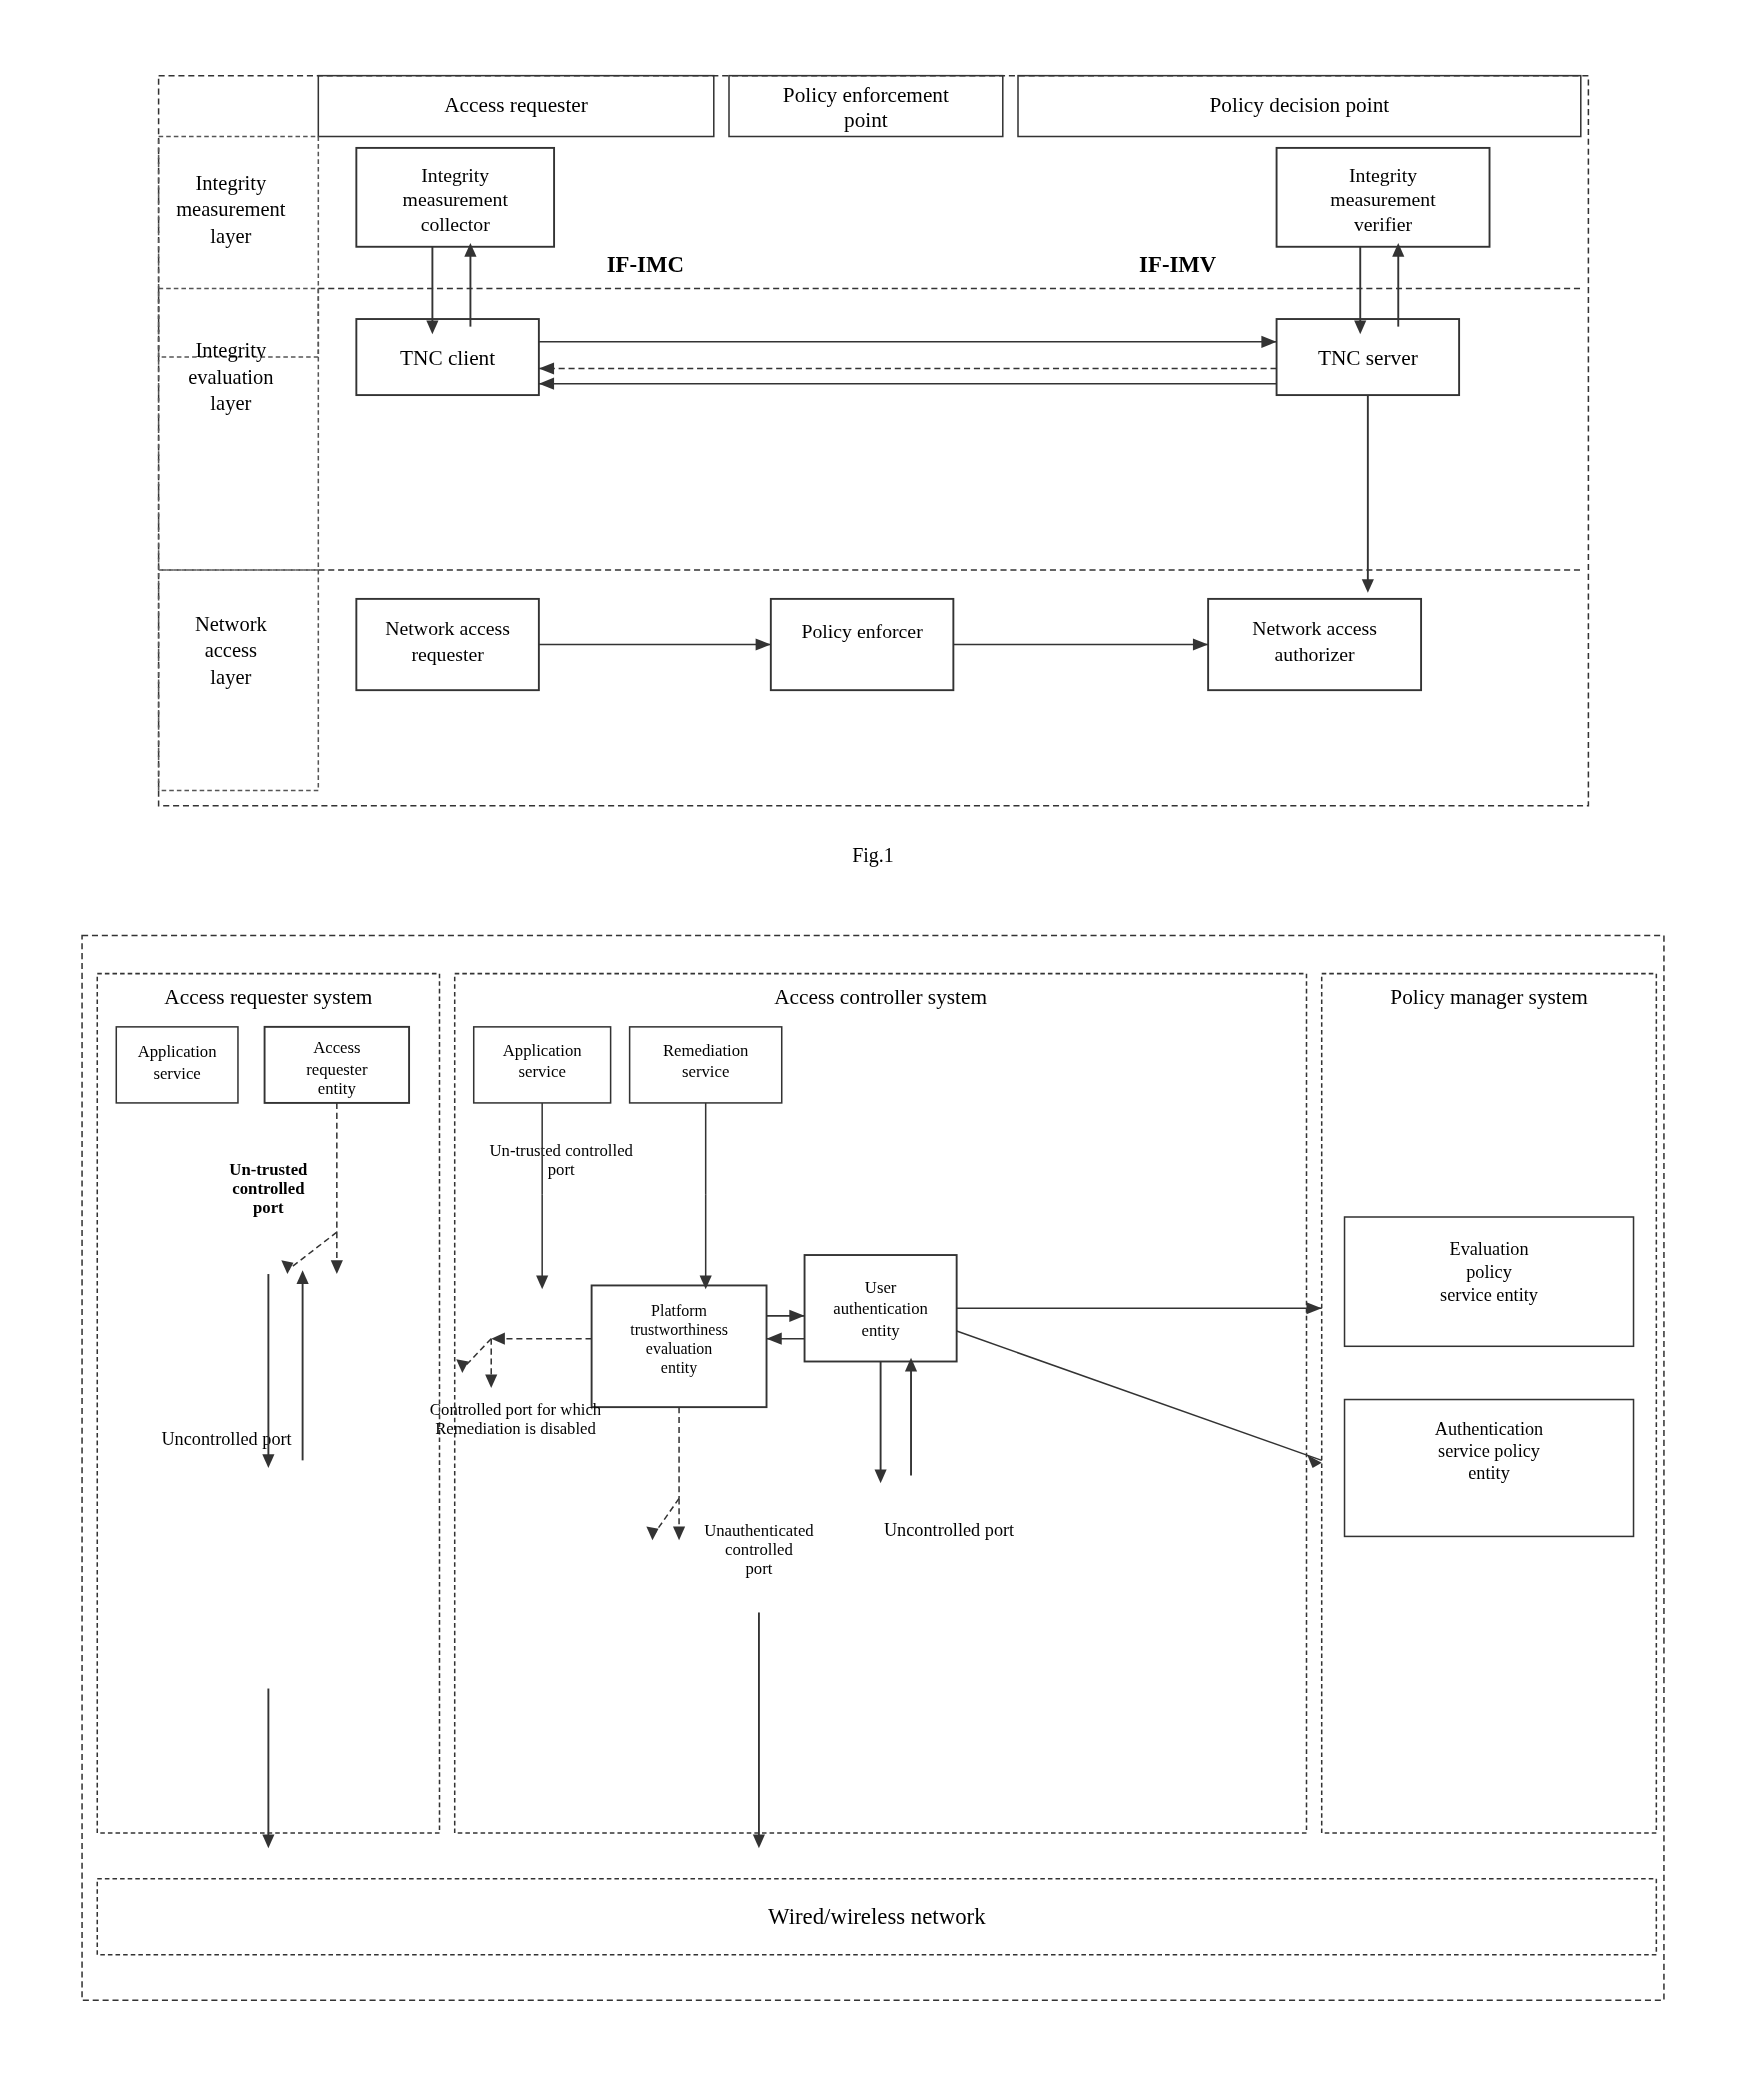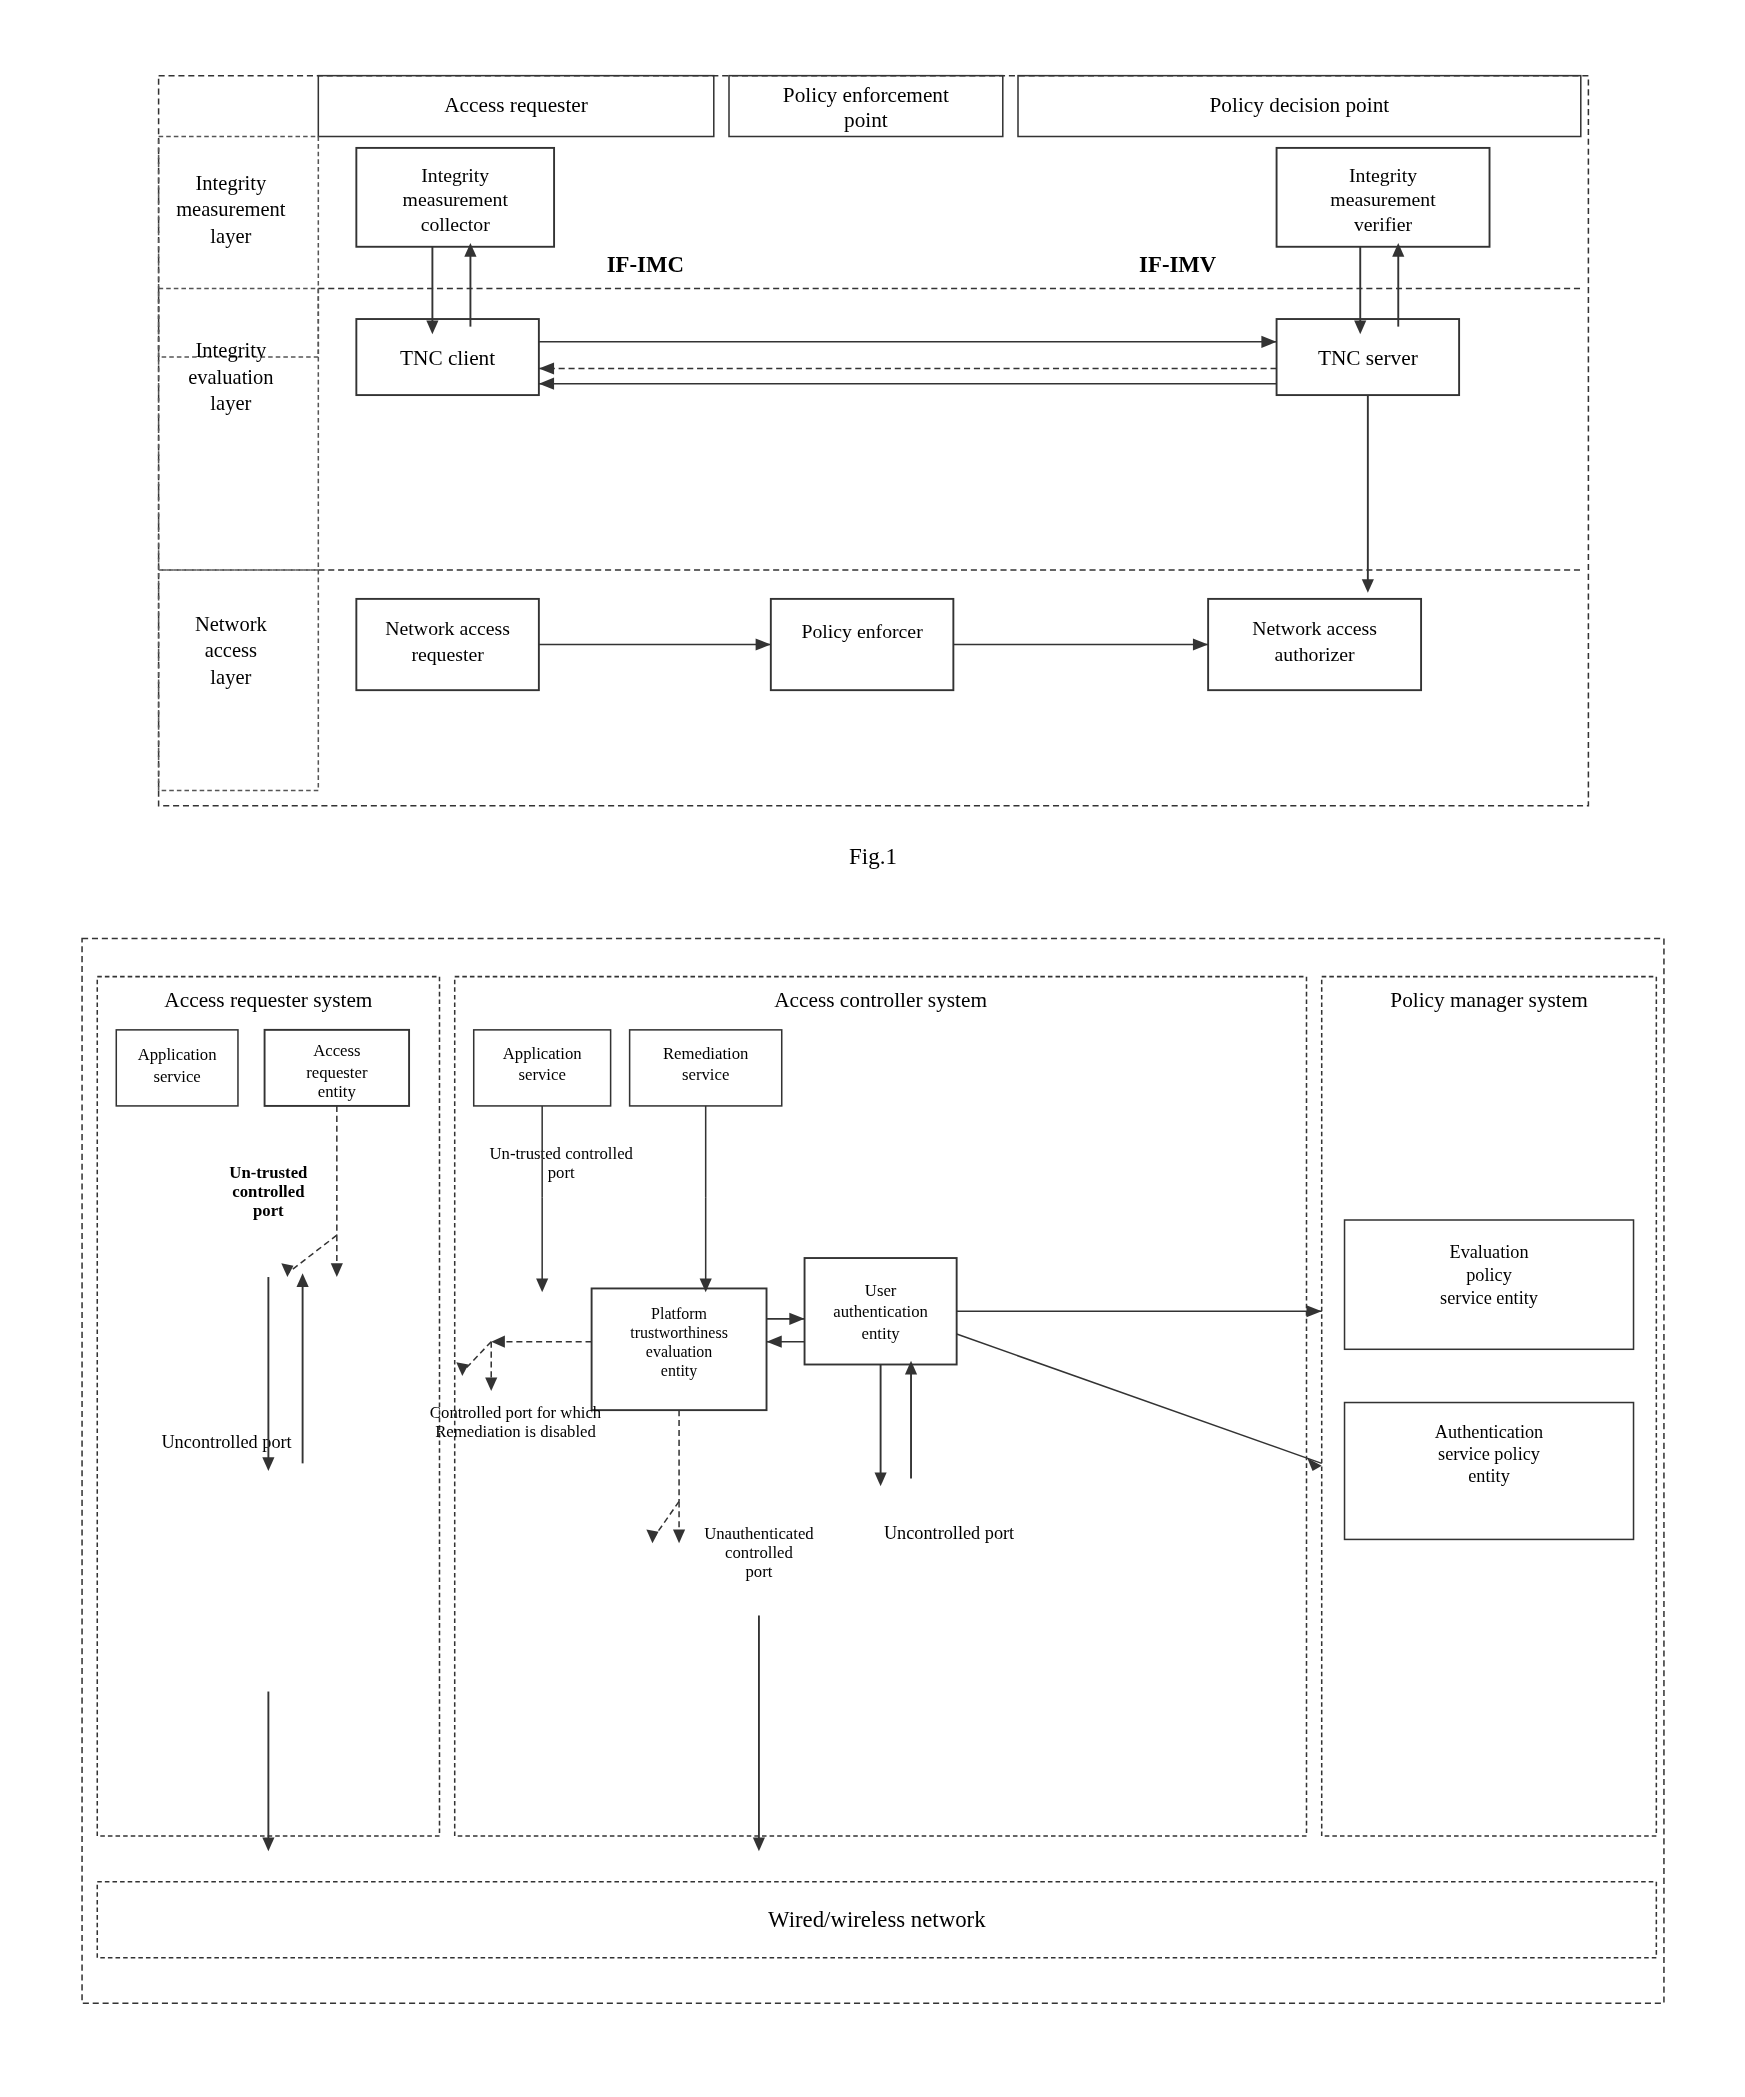--- a/index.html
+++ b/index.html
@@ -20,21 +20,21 @@
 
     
     .fig1-container {
       width: 1598px;
       display: flex;
       flex-direction: column;
       align-items: center;
     }
 
     .fig1-caption {
-      font-size: 23px;
+      font-size: 20px;
       text-align: right;
       margin-top: 23px;
       font-family: Liberation Serif, serif;
     }
 
     
     .fig1-svg {
       display: block;
     }
 

